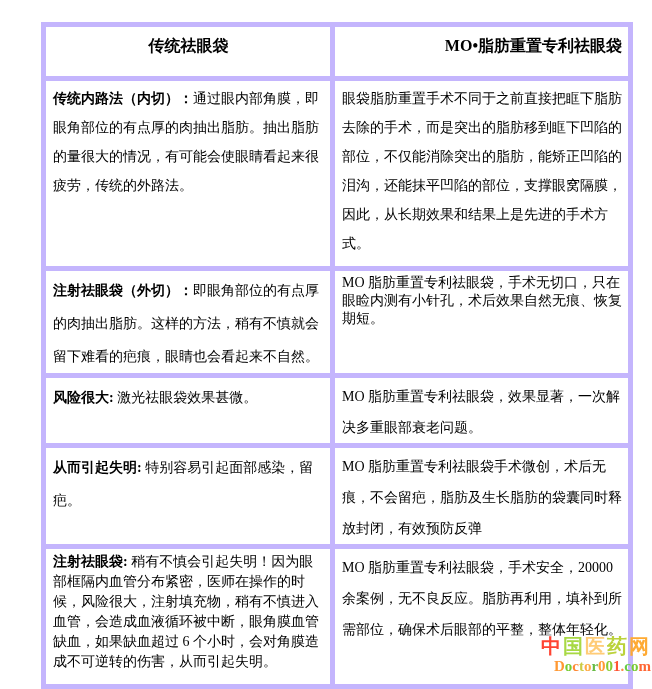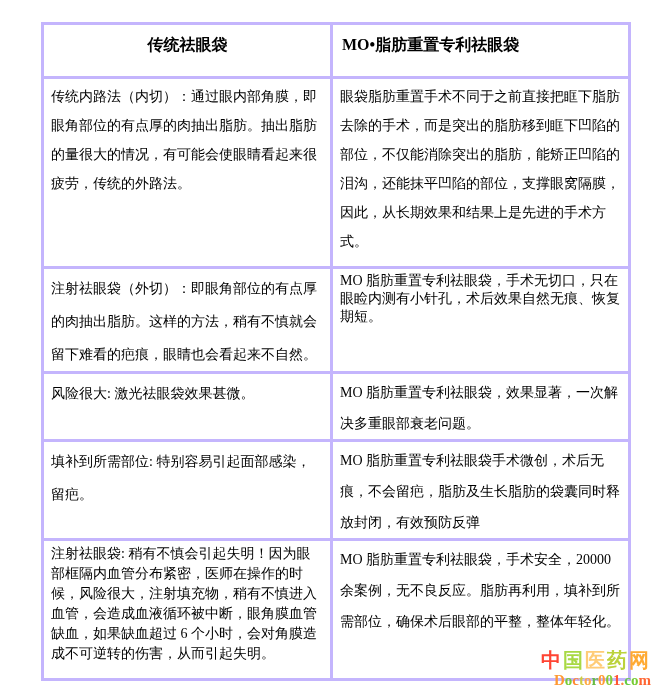--- a/index.html
+++ b/index.html
@@ -12,21 +12,21 @@
     color:#000000;
   }
   .doc-table{
     position:absolute;
     left:41px;top:22px;
     width:587px;
     border-collapse:collapse;
     table-layout:fixed;
   }
   .doc-table td{
-    border:3px solid #c4b5fd;
+    border:5px solid #c4b5fd;
     vertical-align:top;
     font-size:14px;
     padding:3px 6px 0 7px;
     overflow:hidden;
     word-break:break-all;
   }
   .doc-table{border:2px solid #000000;}
   col.c-left{width:289px;}
   col.c-right{width:298px;}
   tr.r-header{height:54px;}
@@ -35,30 +35,30 @@
   tr.r-3{height:62px;}
   tr.r-4{height:93px;}
   tr.r-5{height:140px;}
   td.hdr{
     vertical-align:middle;
     font-weight:bold;
     font-size:16px;
     padding-bottom:14px;
   }
   td.hdr-left{text-align:center;}
-  td.hdr-right{text-align:left;padding-left:9px;}
-  .lbl{font-weight:normal;}
+  td.hdr-right{text-align:right;padding-left:9px;}
+  .lbl{font-weight:bold;}
   .lh29{line-height:29px;}
   .lh33{line-height:33px;}
   .lh22{line-height:18px;}
   .lh20{line-height:20px;}
   .lh31{line-height:31px;}
   .watermark{
     position:absolute;
-    right:1px;bottom:1px;
+    right:1px;bottom:15px;
     text-align:right;
     z-index:5;
     line-height:1;
   }
   .wm-line1{
     font-family:"Liberation Sans","DejaVu Sans",sans-serif;
     font-weight:bold;
     font-size:20px;
     letter-spacing:2px;
     white-space:nowrap;
@@ -111,21 +111,21 @@
     <td class="lh33">
       <span class="lbl">风险很大:</span><span> 激光祛眼袋效果甚微。</span>
     </td>
     <td class="lh31">
       <span>MO 脂肪重置专利祛眼袋，效果显著，一次解决多重眼部衰老问题。</span>
     </td>
   </tr>
 
   <tr class="r-4">
     <td class="lh33">
-      <span class="lbl">填补到所需部位:</span><span> 特别容易引起面部感染，留疤。</span>
+      <span class="lbl">从而引起失明:</span><span> 特别容易引起面部感染，留疤。</span>
     </td>
     <td class="lh31">
       <span>MO 脂肪重置专利祛眼袋手术微创，术后无痕，不会留疤，脂肪及生长脂肪的袋囊同时释放封闭，有效预防反弹</span>
     </td>
   </tr>
 
   <tr class="r-5">
     <td class="lh20">
       <span class="lbl">注射祛眼袋:</span><span> 稍有不慎会引起失明！因为眼部框隔内血管分布紧密，医师在操作的时候，风险很大，注射填充物，稍有不慎进入血管，会造成血液循环被中断，眼角膜血管缺血，如果缺血超过 6 个小时，会对角膜造成不可逆转的伤害，从而引起失明。</span>
     </td>

